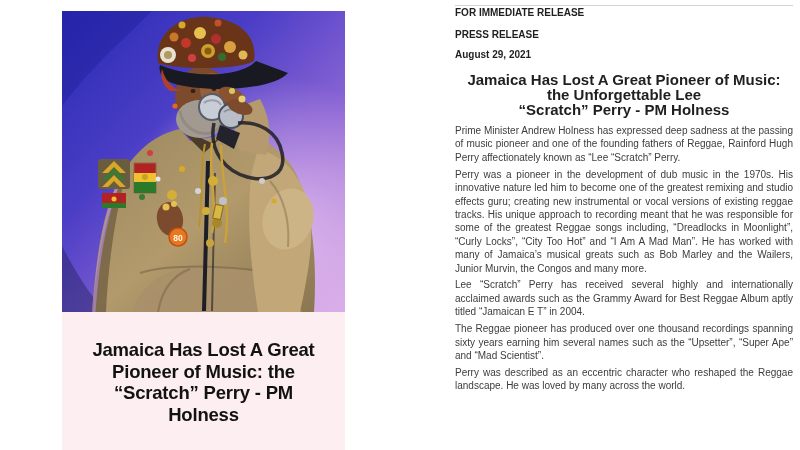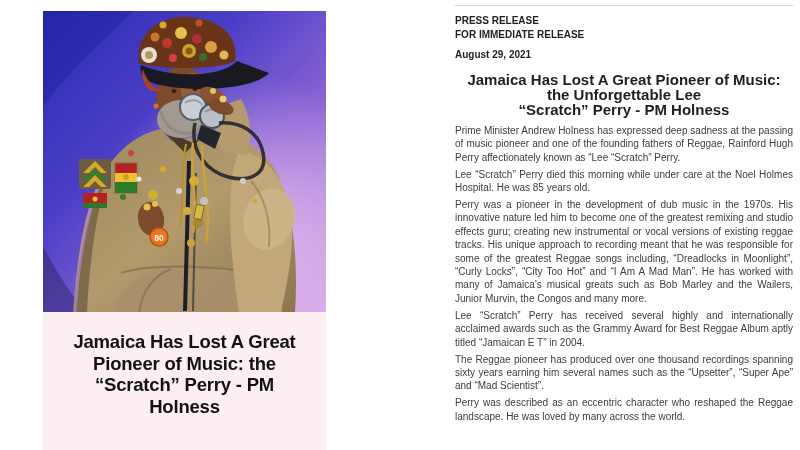--- a/index.html
+++ b/index.html
@@ -3,26 +3,26 @@
 <meta charset="utf-8">
 <style>
   html,body{margin:0;padding:0;}
   body{
     width:800px;height:450px;overflow:hidden;position:relative;
     background:#ffffff;
     font-family:"Liberation Sans","DejaVu Sans",sans-serif;
     -webkit-font-smoothing:antialiased;
   }
   
-  .card{position:absolute;left:43px;top:11px;width:283px;margin:0;}
+  .card{position:absolute;left:62px;top:11px;width:283px;margin:0;}
   .photo{width:283px;height:301px;line-height:0;}
   .photo svg{display:block;}
   .caption{
     width:283px;height:138px;box-sizing:border-box;
-    background:#fceef1;padding-top:19px;
+    background:#fceef1;padding-top:27px;
     text-align:center;
   }
   .caption .cap-line{
     font-size:18.5px;line-height:21.5px;font-weight:bold;color:#121212;
     white-space:nowrap;letter-spacing:-0.2px;
   }
   
   .doc{position:absolute;left:455px;top:0;width:338px;color:#3c3c3c;}
   .rule{border:0;border-top:1px solid #d2d2d2;margin:5px 0 0 0;width:338px;}
   .kicker{font-size:10px;line-height:14px;font-weight:bold;color:#1f1f1f;}
@@ -172,26 +172,25 @@
   <figcaption class="caption">
     <div class="cap-line">Jamaica Has Lost A Great</div>
     <div class="cap-line">Pioneer of Music: the</div>
     <div class="cap-line">“Scratch” Perry - PM</div>
     <div class="cap-line">Holness</div>
   </figcaption>
 </figure>
 
 <section class="doc">
   <hr class="rule">
+  <div class="kicker">FOR IMMEDIATE RELEASE</div>
   <div class="kicker first">PRESS RELEASE</div>
-  <div class="kicker">FOR IMMEDIATE RELEASE</div>
   <div class="date">August 29, 2021</div>
   <h1 class="headline">
     <div>Jamaica Has Lost A Great Pioneer of Music: the Unforgettable Lee</div>
     <div>“Scratch” Perry - PM Holness</div>
   </h1>
   <p>Prime Minister Andrew Holness has expressed deep sadness at the passing of music pioneer and one of the founding fathers of Reggae, Rainford Hugh Perry affectionately known as “Lee “Scratch” Perry.</p>
-  <p>Lee “Scratch” Perry died this morning while under care at the Noel Holmes Hospital. He was 85 years old.</p>
   <p>Perry was a pioneer in the development of dub music in the 1970s. His innovative nature led him to become one of the greatest remixing and studio effects guru; creating new instrumental or vocal versions of existing reggae tracks. His unique approach to recording meant that he was responsible for some of the greatest Reggae songs including, “Dreadlocks in Moonlight”, “Curly Locks”, “City Too Hot” and “I Am A Mad Man”. He has worked with many of Jamaica’s musical greats such as Bob Marley and the Wailers, Junior Murvin, the Congos and many more.</p>
   <p>Lee “Scratch” Perry has received several highly and internationally acclaimed awards such as the Grammy Award for Best Reggae Album aptly titled “Jamaican E T” in 2004.</p>
   <p>The Reggae pioneer has produced over one thousand recordings spanning sixty years earning him several names such as the “Upsetter”, “Super Ape” and “Mad Scientist”.</p>
   <p>Perry was described as an eccentric character who reshaped the Reggae landscape. He was loved by many across the world.</p>
 </section>
 
 </body></html>

